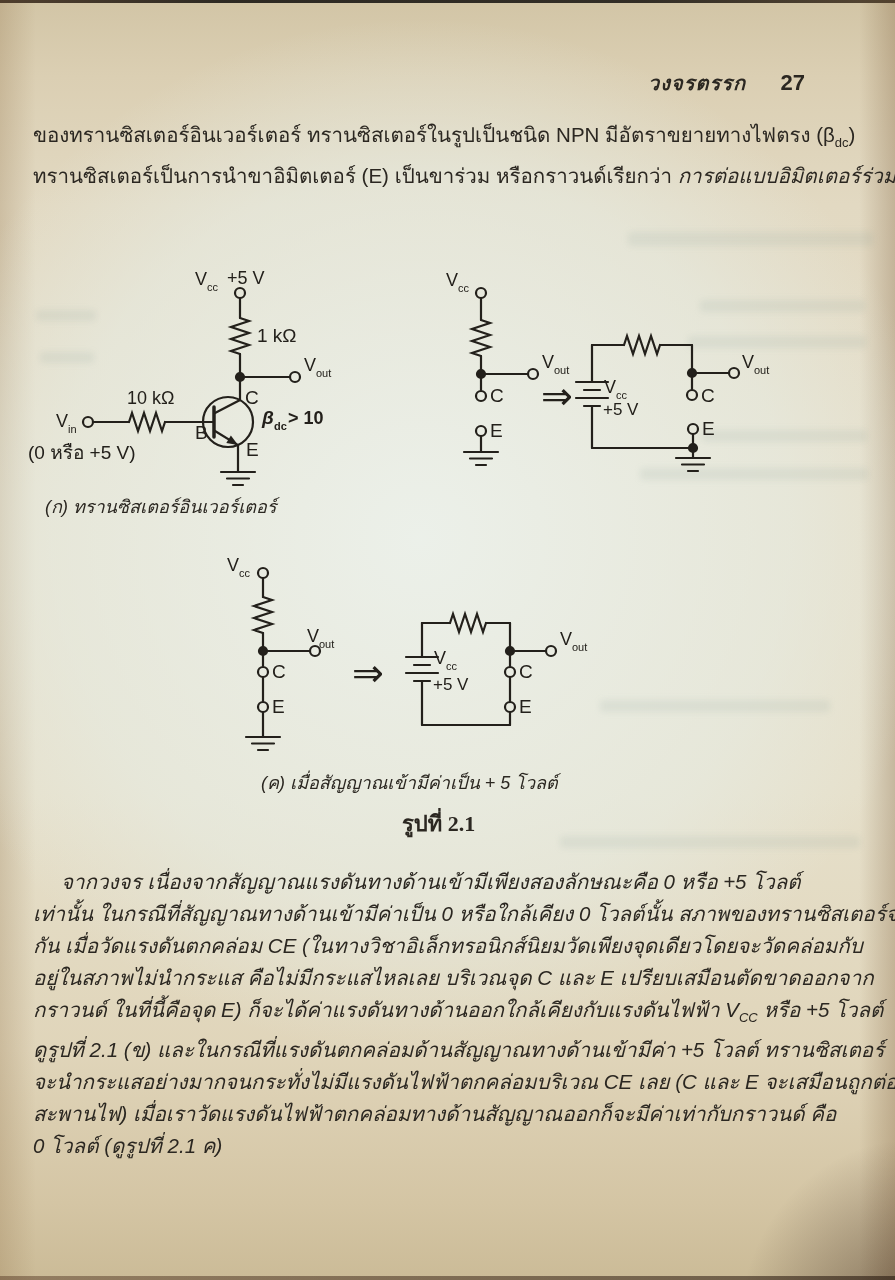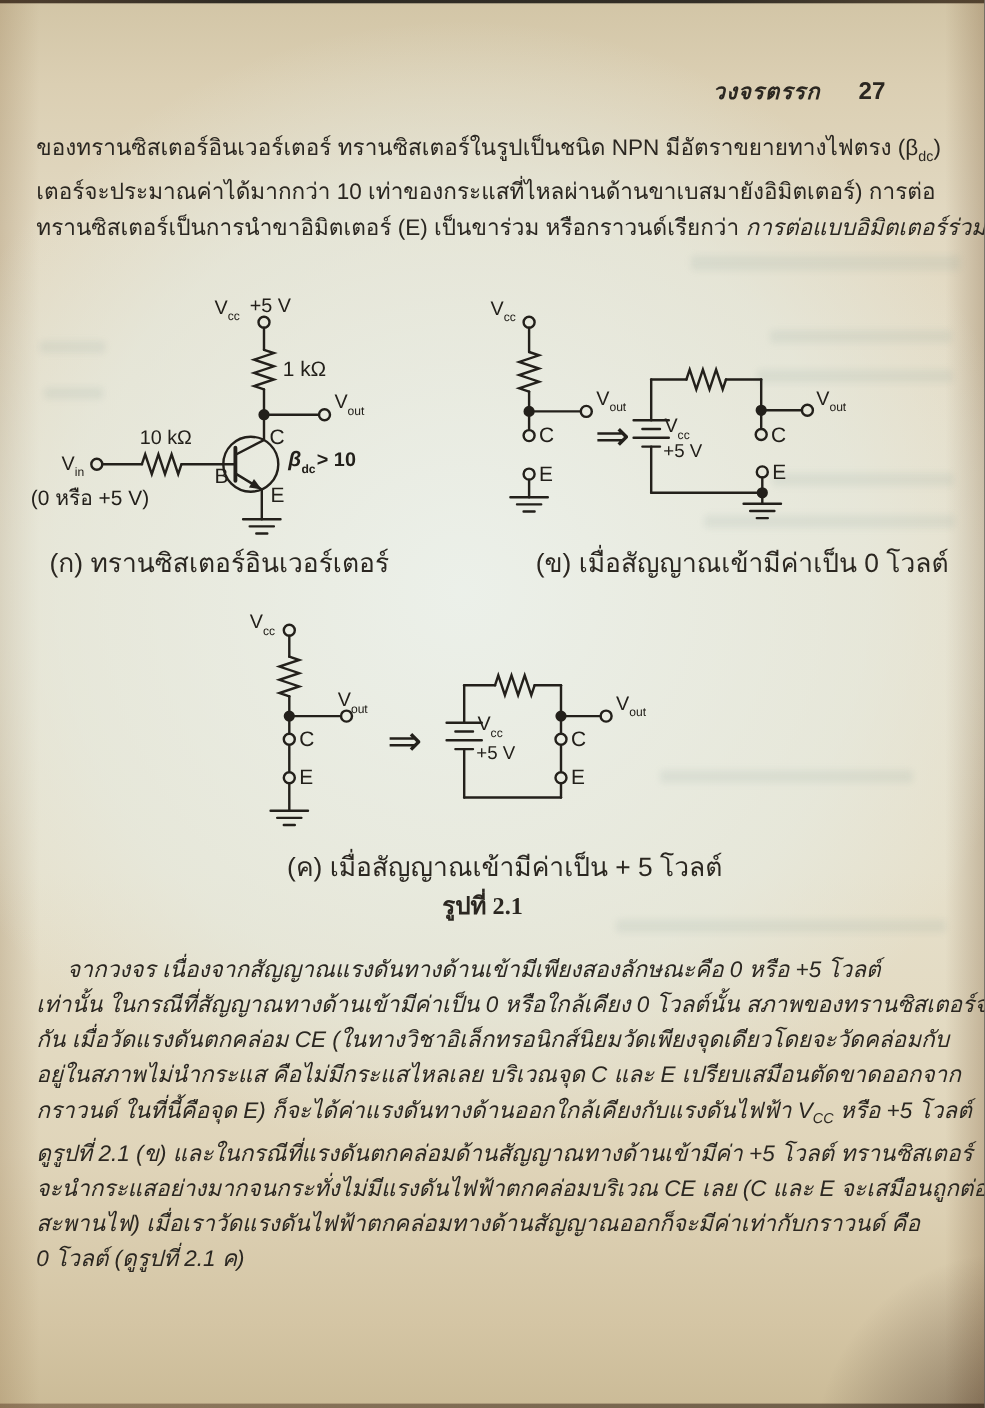--- a/index.html
+++ b/index.html
@@ -19,21 +19,21 @@
   .header{position:absolute;top:67px;left:648px;white-space:nowrap;}
   .h-title{font-style:italic;font-weight:bold;font-size:20px;letter-spacing:1px;}
   .h-page{font-weight:bold;font-size:22px;margin-left:30px;}
   .para{position:absolute;left:33px;width:834px;font-size:20.5px;}
   .para1{top:118px;line-height:33px;}
   .para2{top:866px;line-height:32px;font-style:italic;}
   .line{white-space:nowrap;}
   .indent{padding-left:28px;}
   .sub{font-size:13px;vertical-align:-5px;}
   .ital{font-style:italic;}
-  .caption{position:absolute;font-size:24px;white-space:nowrap;}
+  .caption{position:absolute;font-size:18px;white-space:nowrap;font-style:italic;}
   .cap-a{left:45px;top:492px;}
   .cap-b{left:487px;top:492px;}
   .cap-c{left:261px;top:768px;}
   .fig-label{position:absolute;left:358px;top:806px;font-family:"Liberation Serif",serif;
     font-weight:bold;font-size:22px;white-space:nowrap;margin-left:44px;}
   .figure{position:absolute;left:0;top:258px;width:895px;height:524px;}
   .figure .wires{stroke:#23201b;stroke-width:2.2;fill:none;stroke-linecap:round;}
   .figure text{fill:#23201b;stroke:none;font-family:"Liberation Sans",sans-serif;}
   .t18{font-size:18px;} .t17{font-size:17px;} .t19{font-size:19px;}
   .tsub{font-size:11px;} .tbold{font-weight:bold;} .tital{font-style:italic;}
@@ -59,21 +59,20 @@
 
   <div class="header">
     <span class="h-title">วงจรตรรก</span>
     <span class="h-page">27</span>
   </div>
 
   <div class="para para1">
     <div class="line">
       <span>ของทรานซิสเตอร์อินเวอร์เตอร์ ทรานซิสเตอร์ในรูปเป็นชนิด NPN มีอัตราขยายทางไฟตรง (β</span><span class="sub">dc</span><span>)</span>
     </div>
-    <div class="line">เตอร์จะประมาณค่าได้มากกว่า 10 เท่าของกระแสที่ไหลผ่านด้านขาเบสมายังอิมิตเตอร์) การต่อ</div>
     <div class="line">
       <span>ทรานซิสเตอร์เป็นการนำขาอิมิตเตอร์ (E) เป็นขาร่วม หรือกราวนด์เรียกว่า </span><span class="ital">การต่อแบบอิมิตเตอร์ร่วม</span>
     </div>
   </div>
 
   <svg class="figure" viewBox="0 258 895 524">
     <defs>
       <g id="res-v">
           <path d="M0 0 l9 3 l-18 6 l18 6 l-18 6 l18 6 l-18 6 l9 3"></path>
         </g>
@@ -228,21 +227,20 @@
         <text class="t17" x="433" y="690">+5 V</text>
         <text class="t18" x="560" y="645">V</text>
         <text class="tsub" x="572" y="651">out</text>
         <text class="t19" x="519" y="678">C</text>
         <text class="t19" x="519" y="713">E</text>
       </g>
     </g>
   </svg>
 
   <div class="caption cap-a">(ก) ทรานซิสเตอร์อินเวอร์เตอร์</div>
-  <div class="caption cap-b">(ข) เมื่อสัญญาณเข้ามีค่าเป็น 0 โวลต์</div>
   <div class="caption cap-c">(ค) เมื่อสัญญาณเข้ามีค่าเป็น + 5 โวลต์</div>
   <div class="fig-label">รูปที่ 2.1</div>
 
   <div class="para para2">
     <div class="line indent">จากวงจร เนื่องจากสัญญาณแรงดันทางด้านเข้ามีเพียงสองลักษณะคือ 0 หรือ +5 โวลต์</div>
     <div class="line">เท่านั้น ในกรณีที่สัญญาณทางด้านเข้ามีค่าเป็น 0 หรือใกล้เคียง 0 โวลต์นั้น สภาพของทรานซิสเตอร์จะ</div>
     <div class="line">กัน เมื่อวัดแรงดันตกคล่อม CE (ในทางวิชาอิเล็กทรอนิกส์นิยมวัดเพียงจุดเดียวโดยจะวัดคล่อมกับ</div>
     <div class="line">อยู่ในสภาพไม่นำกระแส คือไม่มีกระแสไหลเลย บริเวณจุด C และ E เปรียบเสมือนตัดขาดออกจาก</div>
     <div class="line">
       <span>กราวนด์ ในที่นี้คือจุด E) ก็จะได้ค่าแรงดันทางด้านออกใกล้เคียงกับแรงดันไฟฟ้า V</span><span class="sub">CC</span><span> หรือ +5 โวลต์</span>

